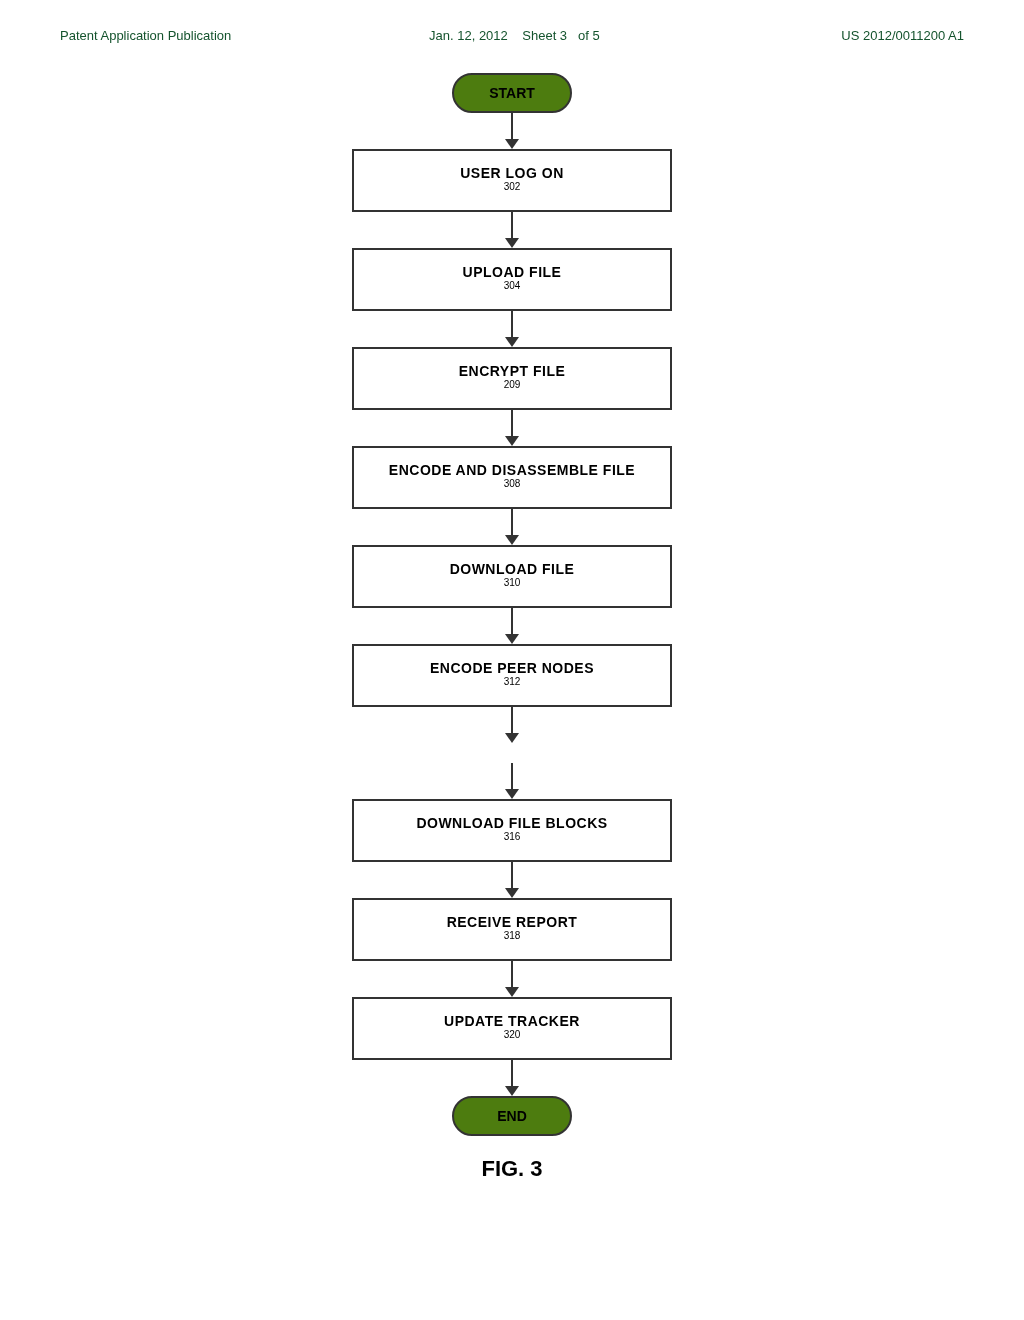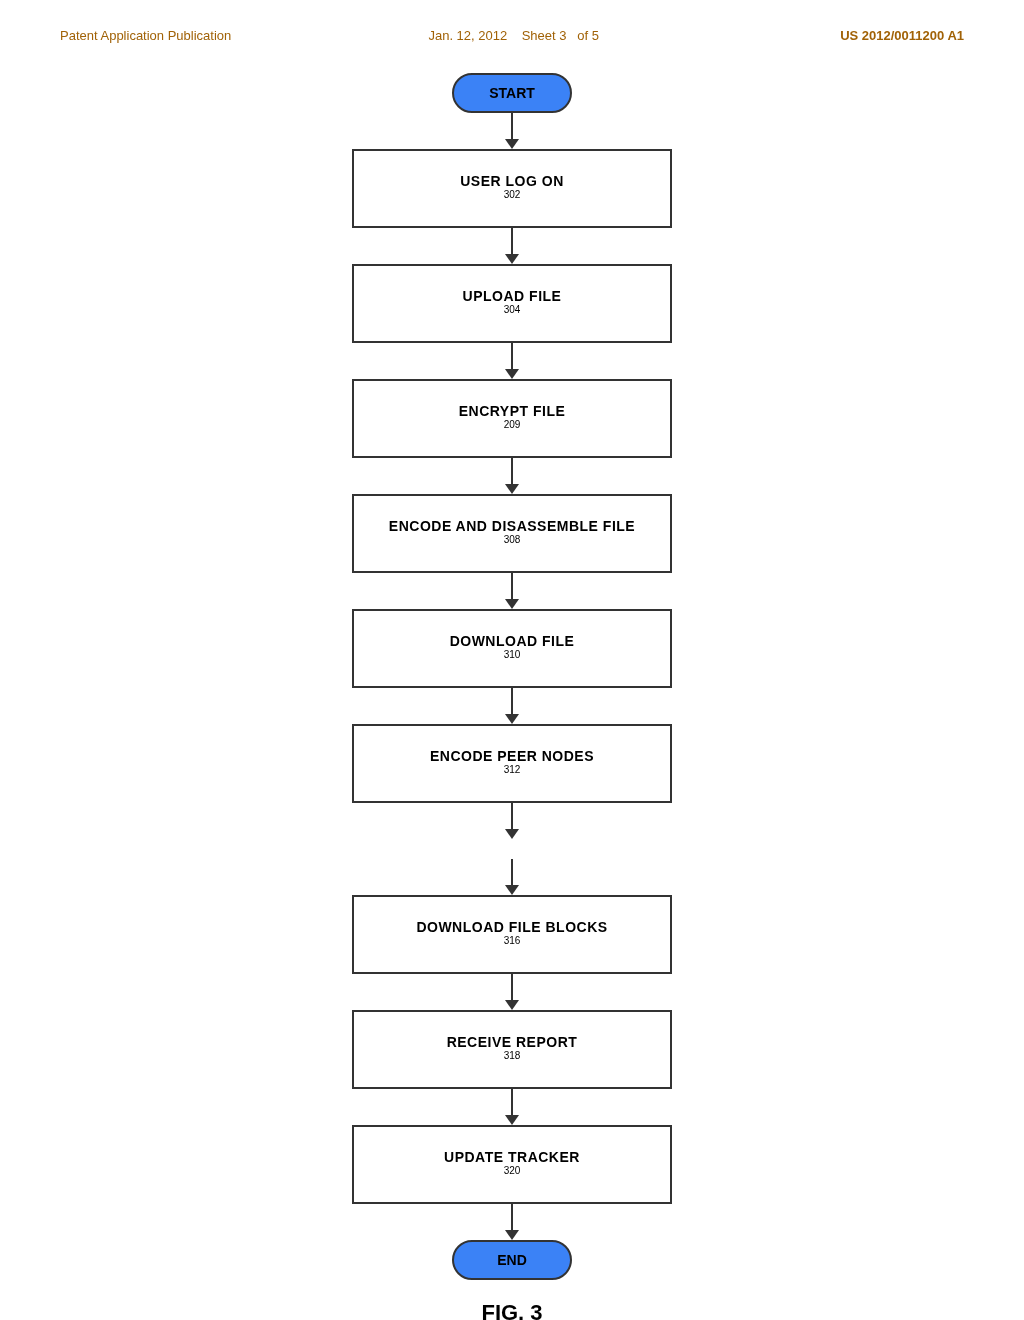--- a/index.html
+++ b/index.html
@@ -19,50 +19,50 @@
       position: relative;
     }
 
     
     .header {
       display: flex;
       justify-content: space-between;
       align-items: flex-start;
       padding: 28px 60px 0 60px;
       font-size: 13px;
-      color: #a16207;
+      color: #14532d;
     }
     .header-left { font-weight: normal; }
     .header-center { text-align: right; }
-    .header-right { font-weight: bold; margin-left: 44px; }
+    .header-right { font-weight: normal; margin-left: 44px; }
 
     
     .flowchart {
       display: flex;
       flex-direction: column;
       align-items: center;
       margin-top: 30px;
       padding-bottom: 40px;
     }
 
     
     .node-rounded {
       border: 2px solid #333;
       border-radius: 30px;
       padding: 10px 30px;
       text-align: center;
       font-size: 14px;
       font-weight: bold;
       min-width: 120px;
-      background: #3b82f6;
+      background: #4d7c0f;
     }
 
     .node-rect {
       border: 2.5px solid #333;
-      padding: 8px;
+      padding: 0;
       text-align: center;
       font-size: 14px;
       font-weight: bold;
       background: #fff;
       width: 320px;
     }
 
     .node-rect-inner {
       padding: 14px 20px 6px 20px;
     }

